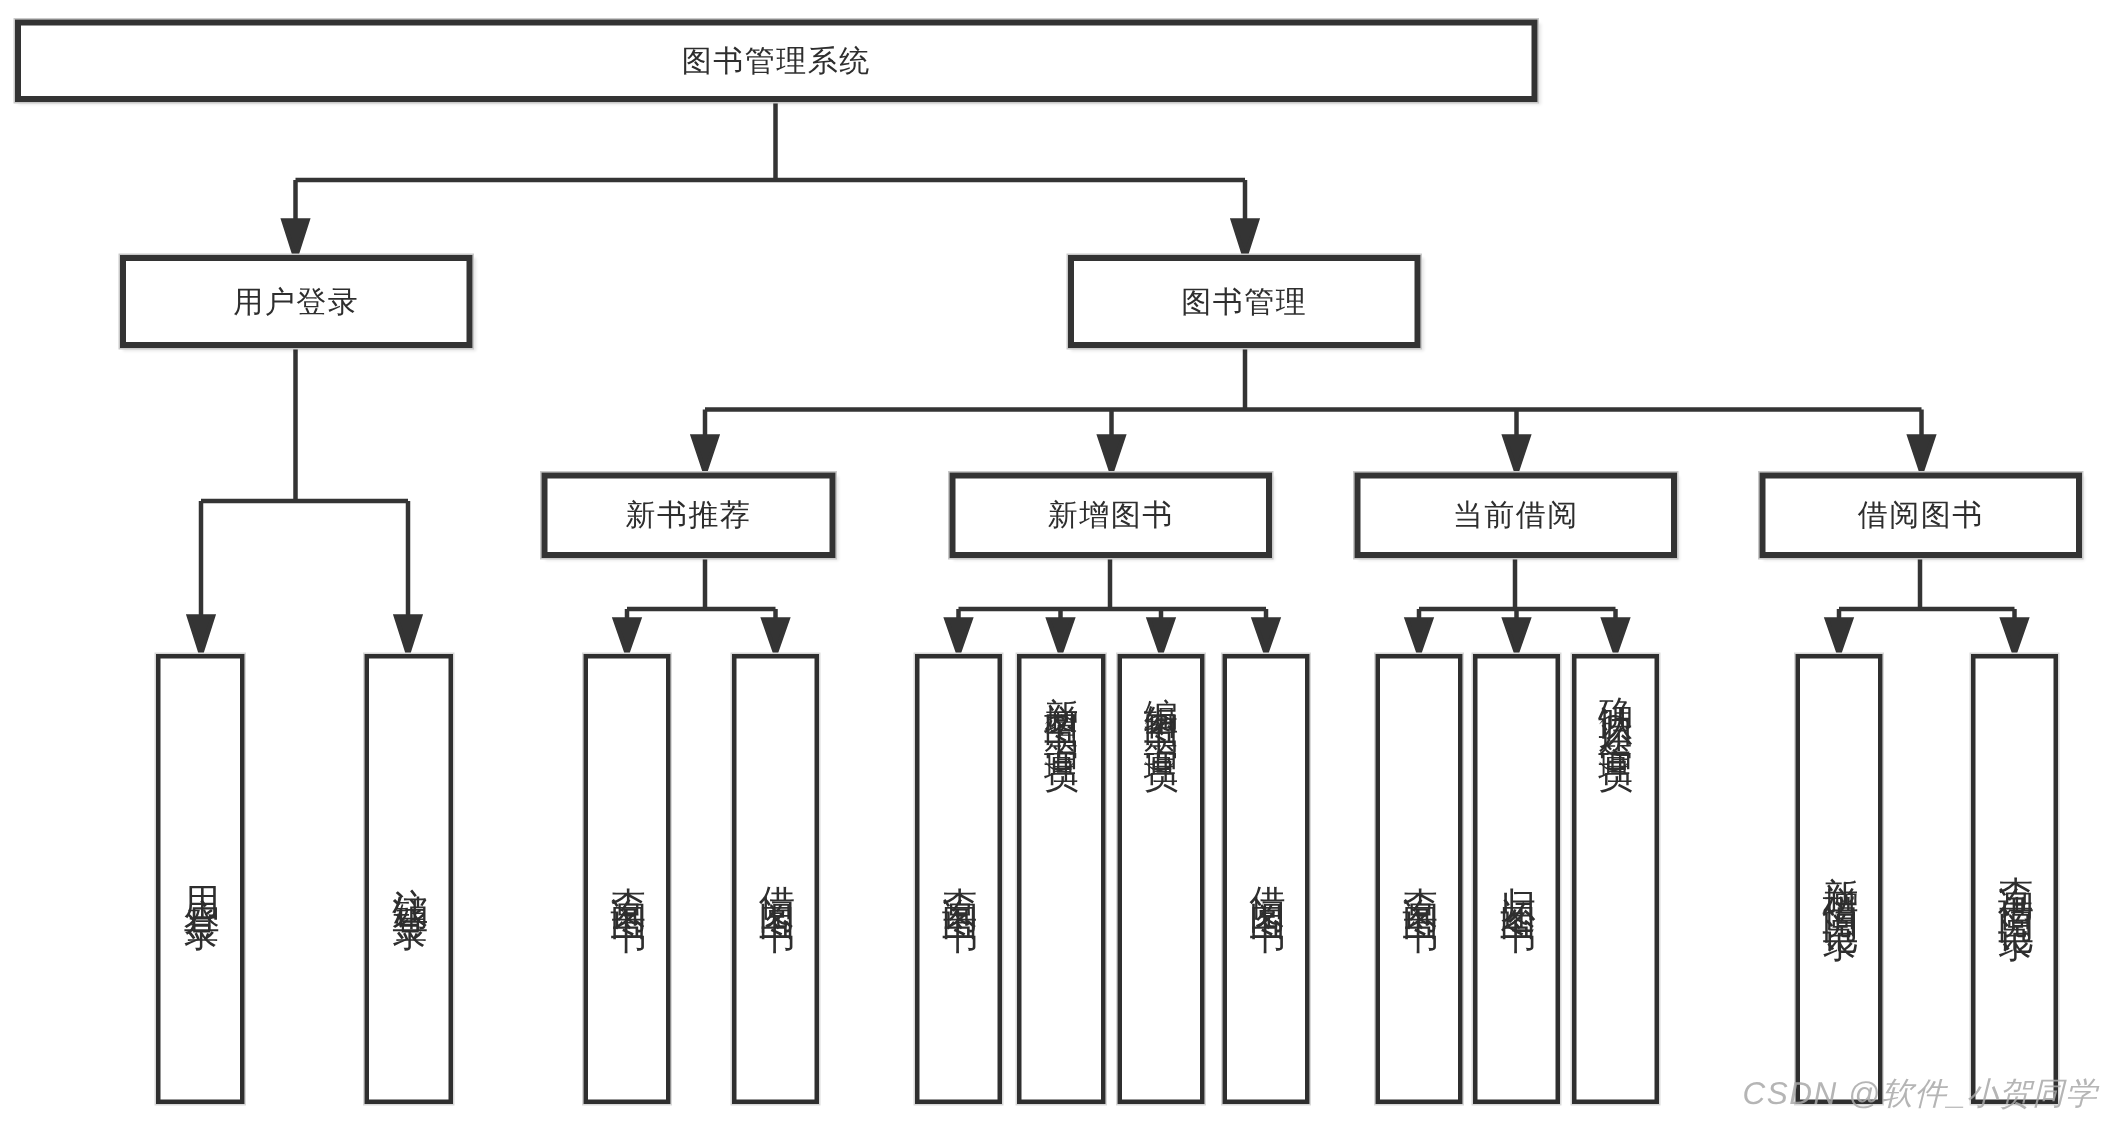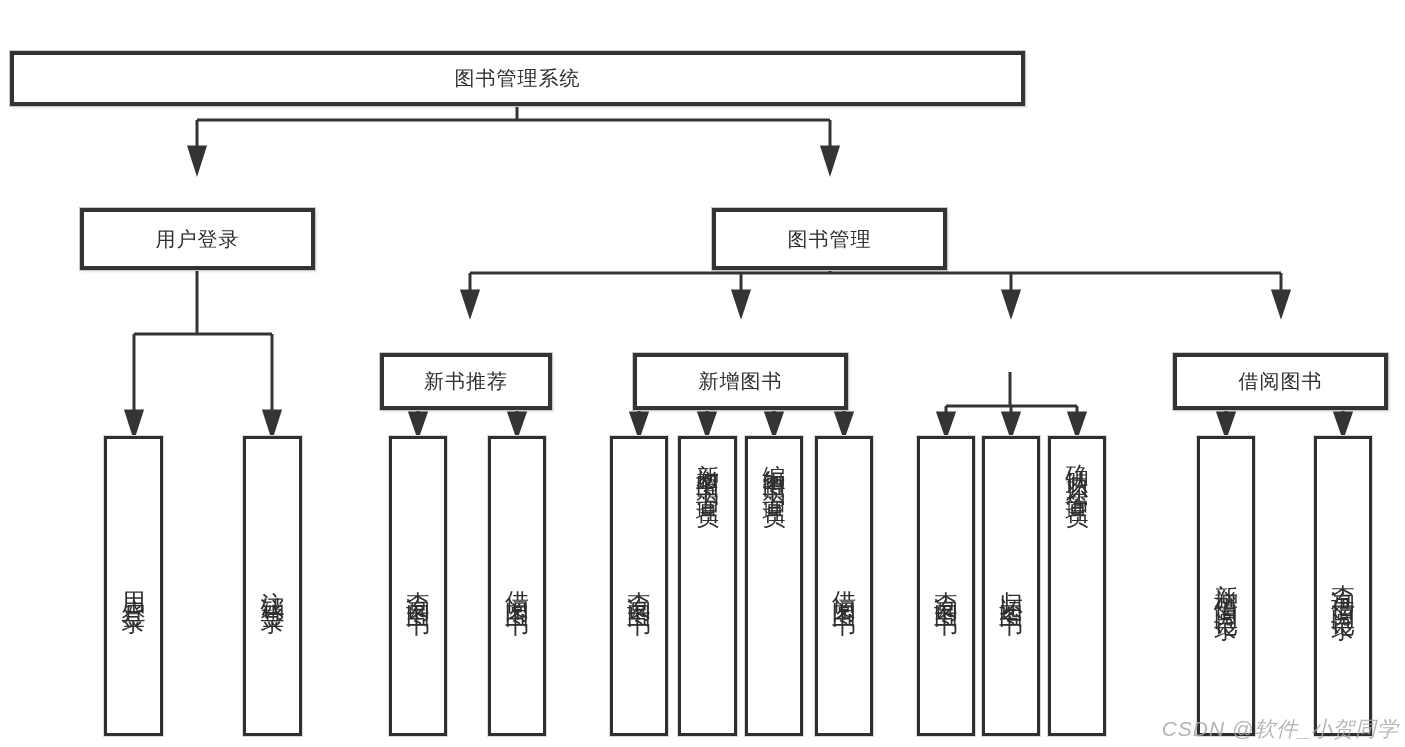--- a/index.html
+++ b/index.html
@@ -27,21 +27,20 @@
     background: #ffffff;
     border: 4px solid #333333;
     box-shadow: 0 0 0 1px #c9c9c9, 2px 2px 2px rgba(0,0,0,0.10);
     display: flex;
     align-items: center;
     justify-content: center;
     font-size: 20px;
     letter-spacing: 1px;
     color: #2e2e2e;
     z-index: 2;
-    margin-top: 38px;
   }
   .vbox {
     position: absolute;
     box-sizing: border-box;
     background: #ffffff;
     border: 3px solid #2f2f2f;
     box-shadow: 0 0 0 1px #d9d9d9;
     display: flex;
     align-items: center;
     justify-content: center;
@@ -151,26 +150,29 @@
     <span>图书管理系统</span>
   </div>
 
   <div class="hbox" style="left:80px; top:170px; width:235px; height:62px;">
     <span>用户登录</span>
   </div>
   <div class="hbox" style="left:712px; top:170px; width:235px; height:62px;">
     <span>图书管理</span>
   </div>
 
-  <div class="hbox" style="left:380px; top:315px; width:172px; height:57px;">
+  <div class="hbox" style="left:361px; top:315px; width:196px; height:57px;">
     <span>新书推荐</span>
   </div>
   <div class="hbox" style="left:633px; top:315px; width:215px; height:57px;">
     <span>新增图书</span>
   </div>
+  <div class="hbox" style="left:903px; top:315px; width:215px; height:57px;">
+    <span>当前借阅</span>
+  </div>
   <div class="hbox" style="left:1173px; top:315px; width:215px; height:57px;">
     <span>借阅图书</span>
   </div>
 
   <div class="vbox" style="left:104px; width:59px;">
     <span class="vtext">用户登录</span>
   </div>
   <div class="vbox" style="left:243px; width:59px;">
     <span class="vtext">注销登录</span>
   </div>

